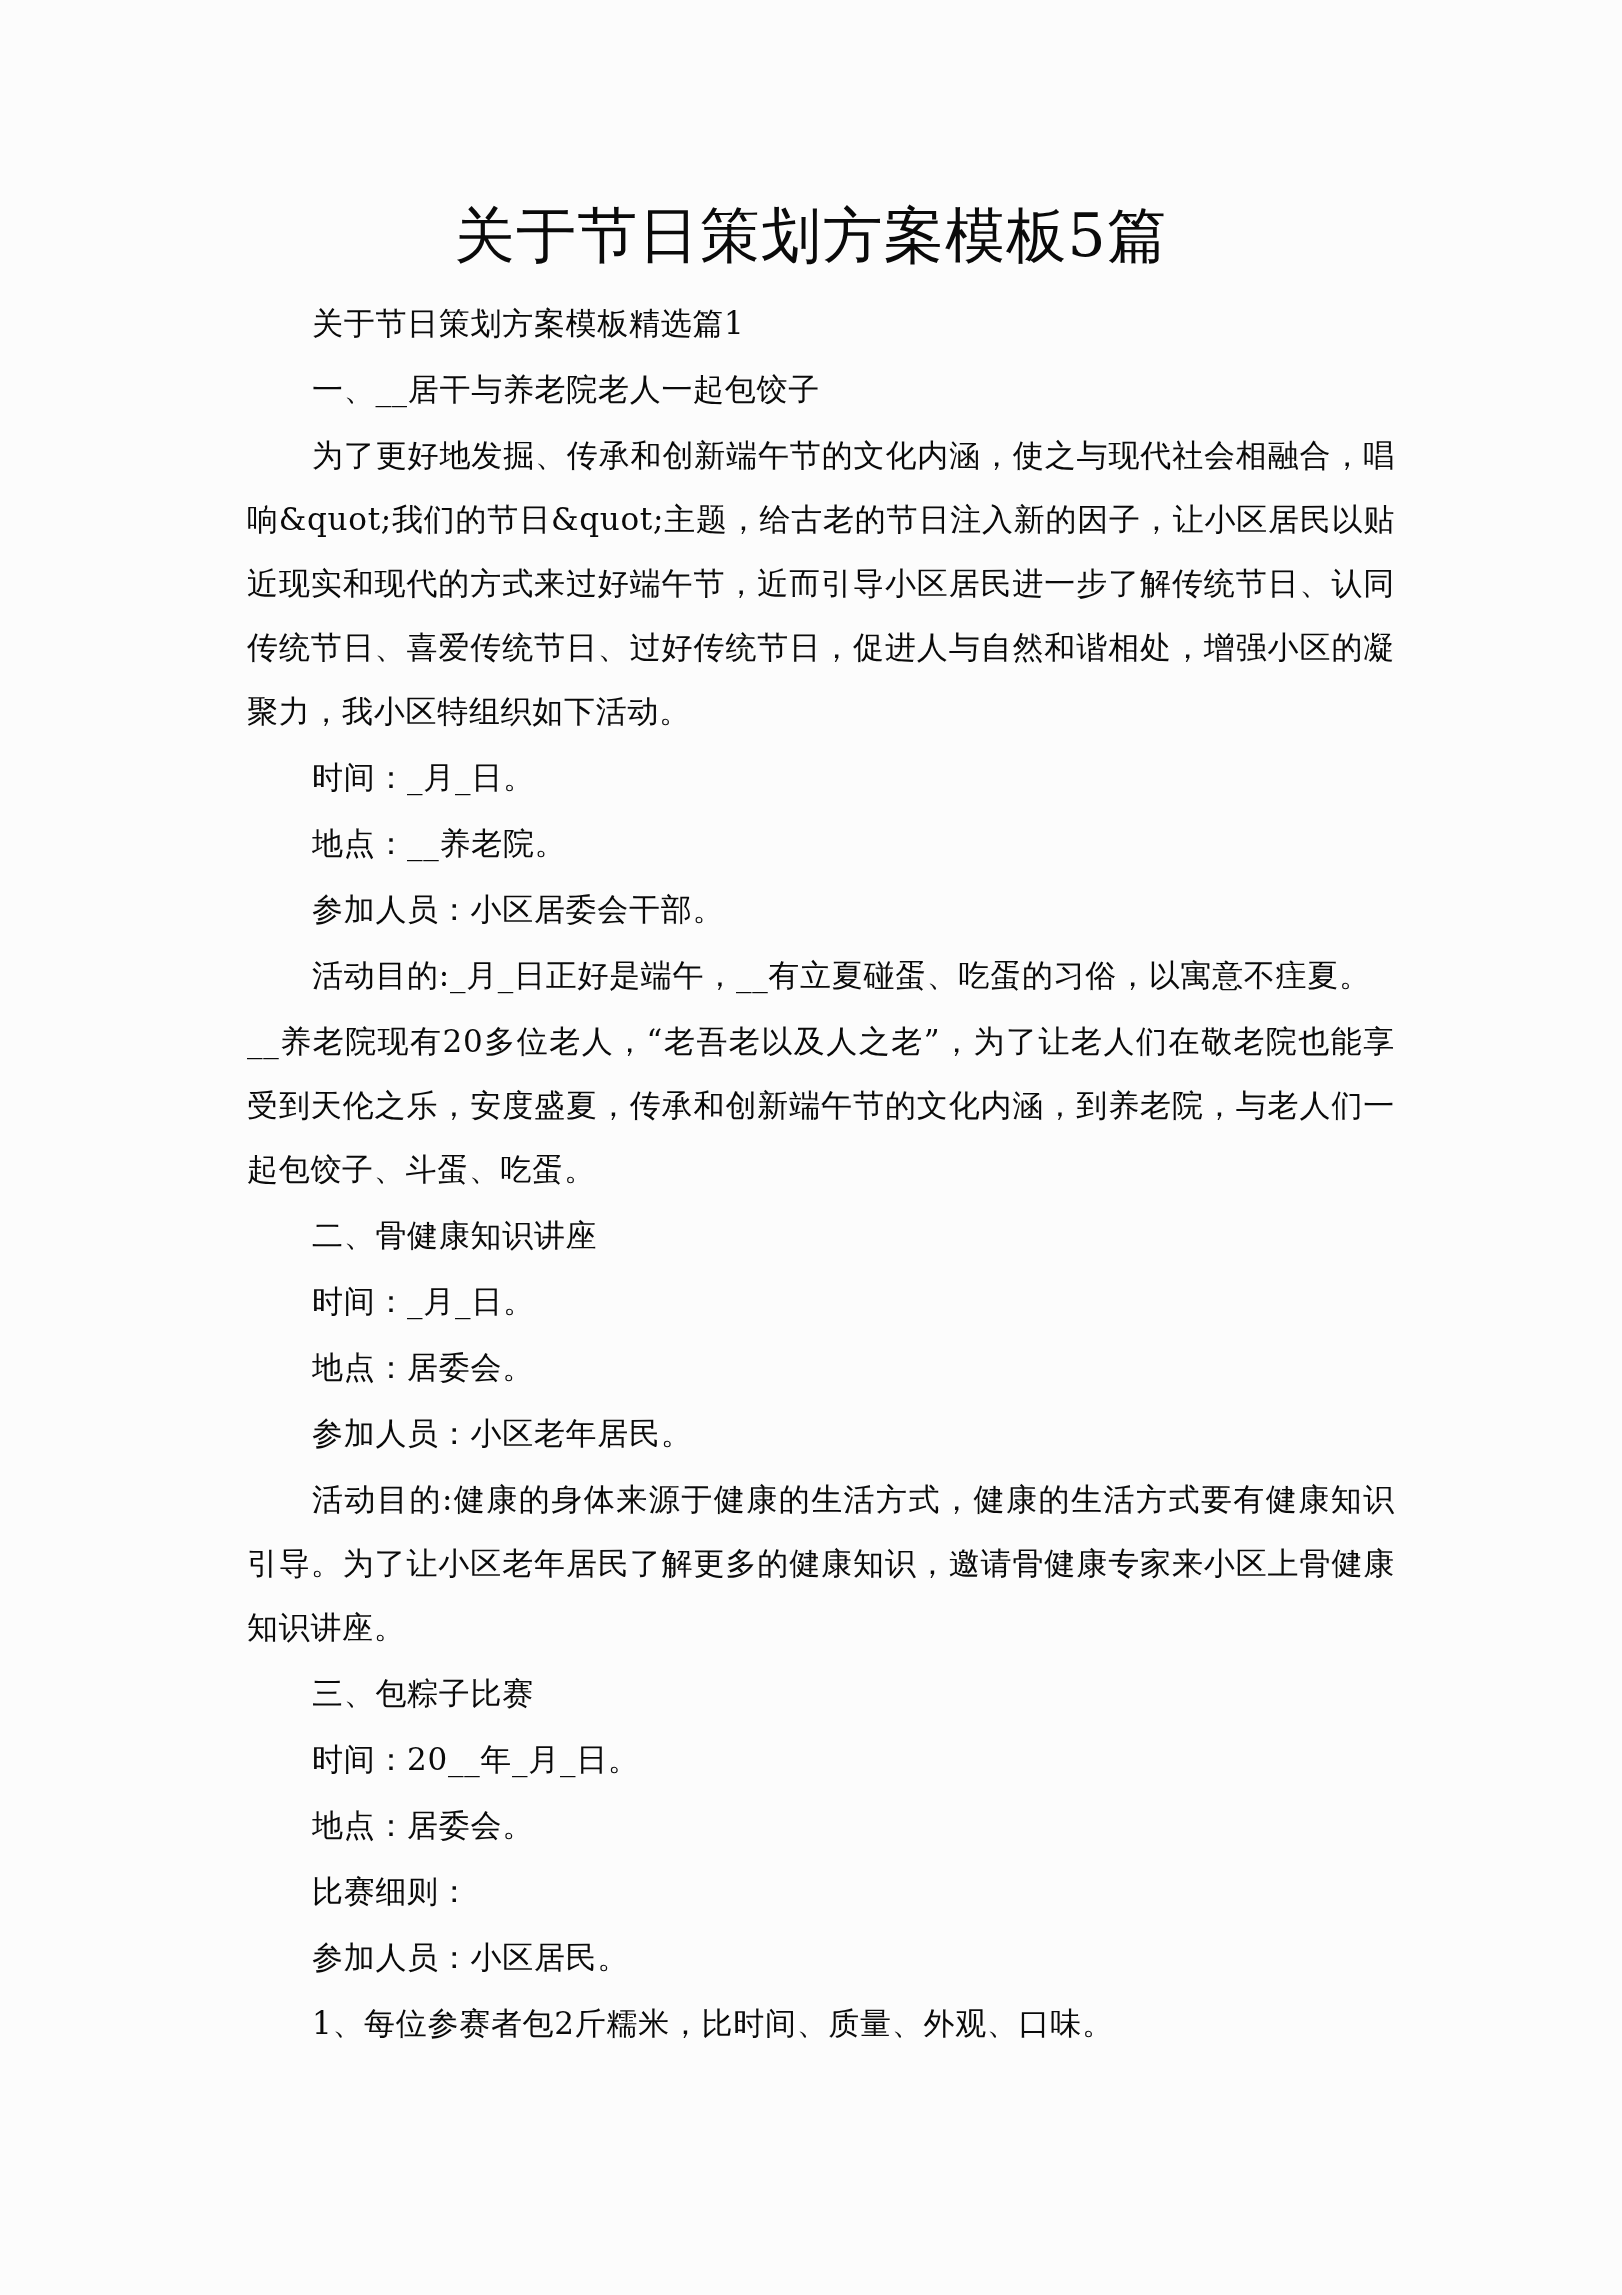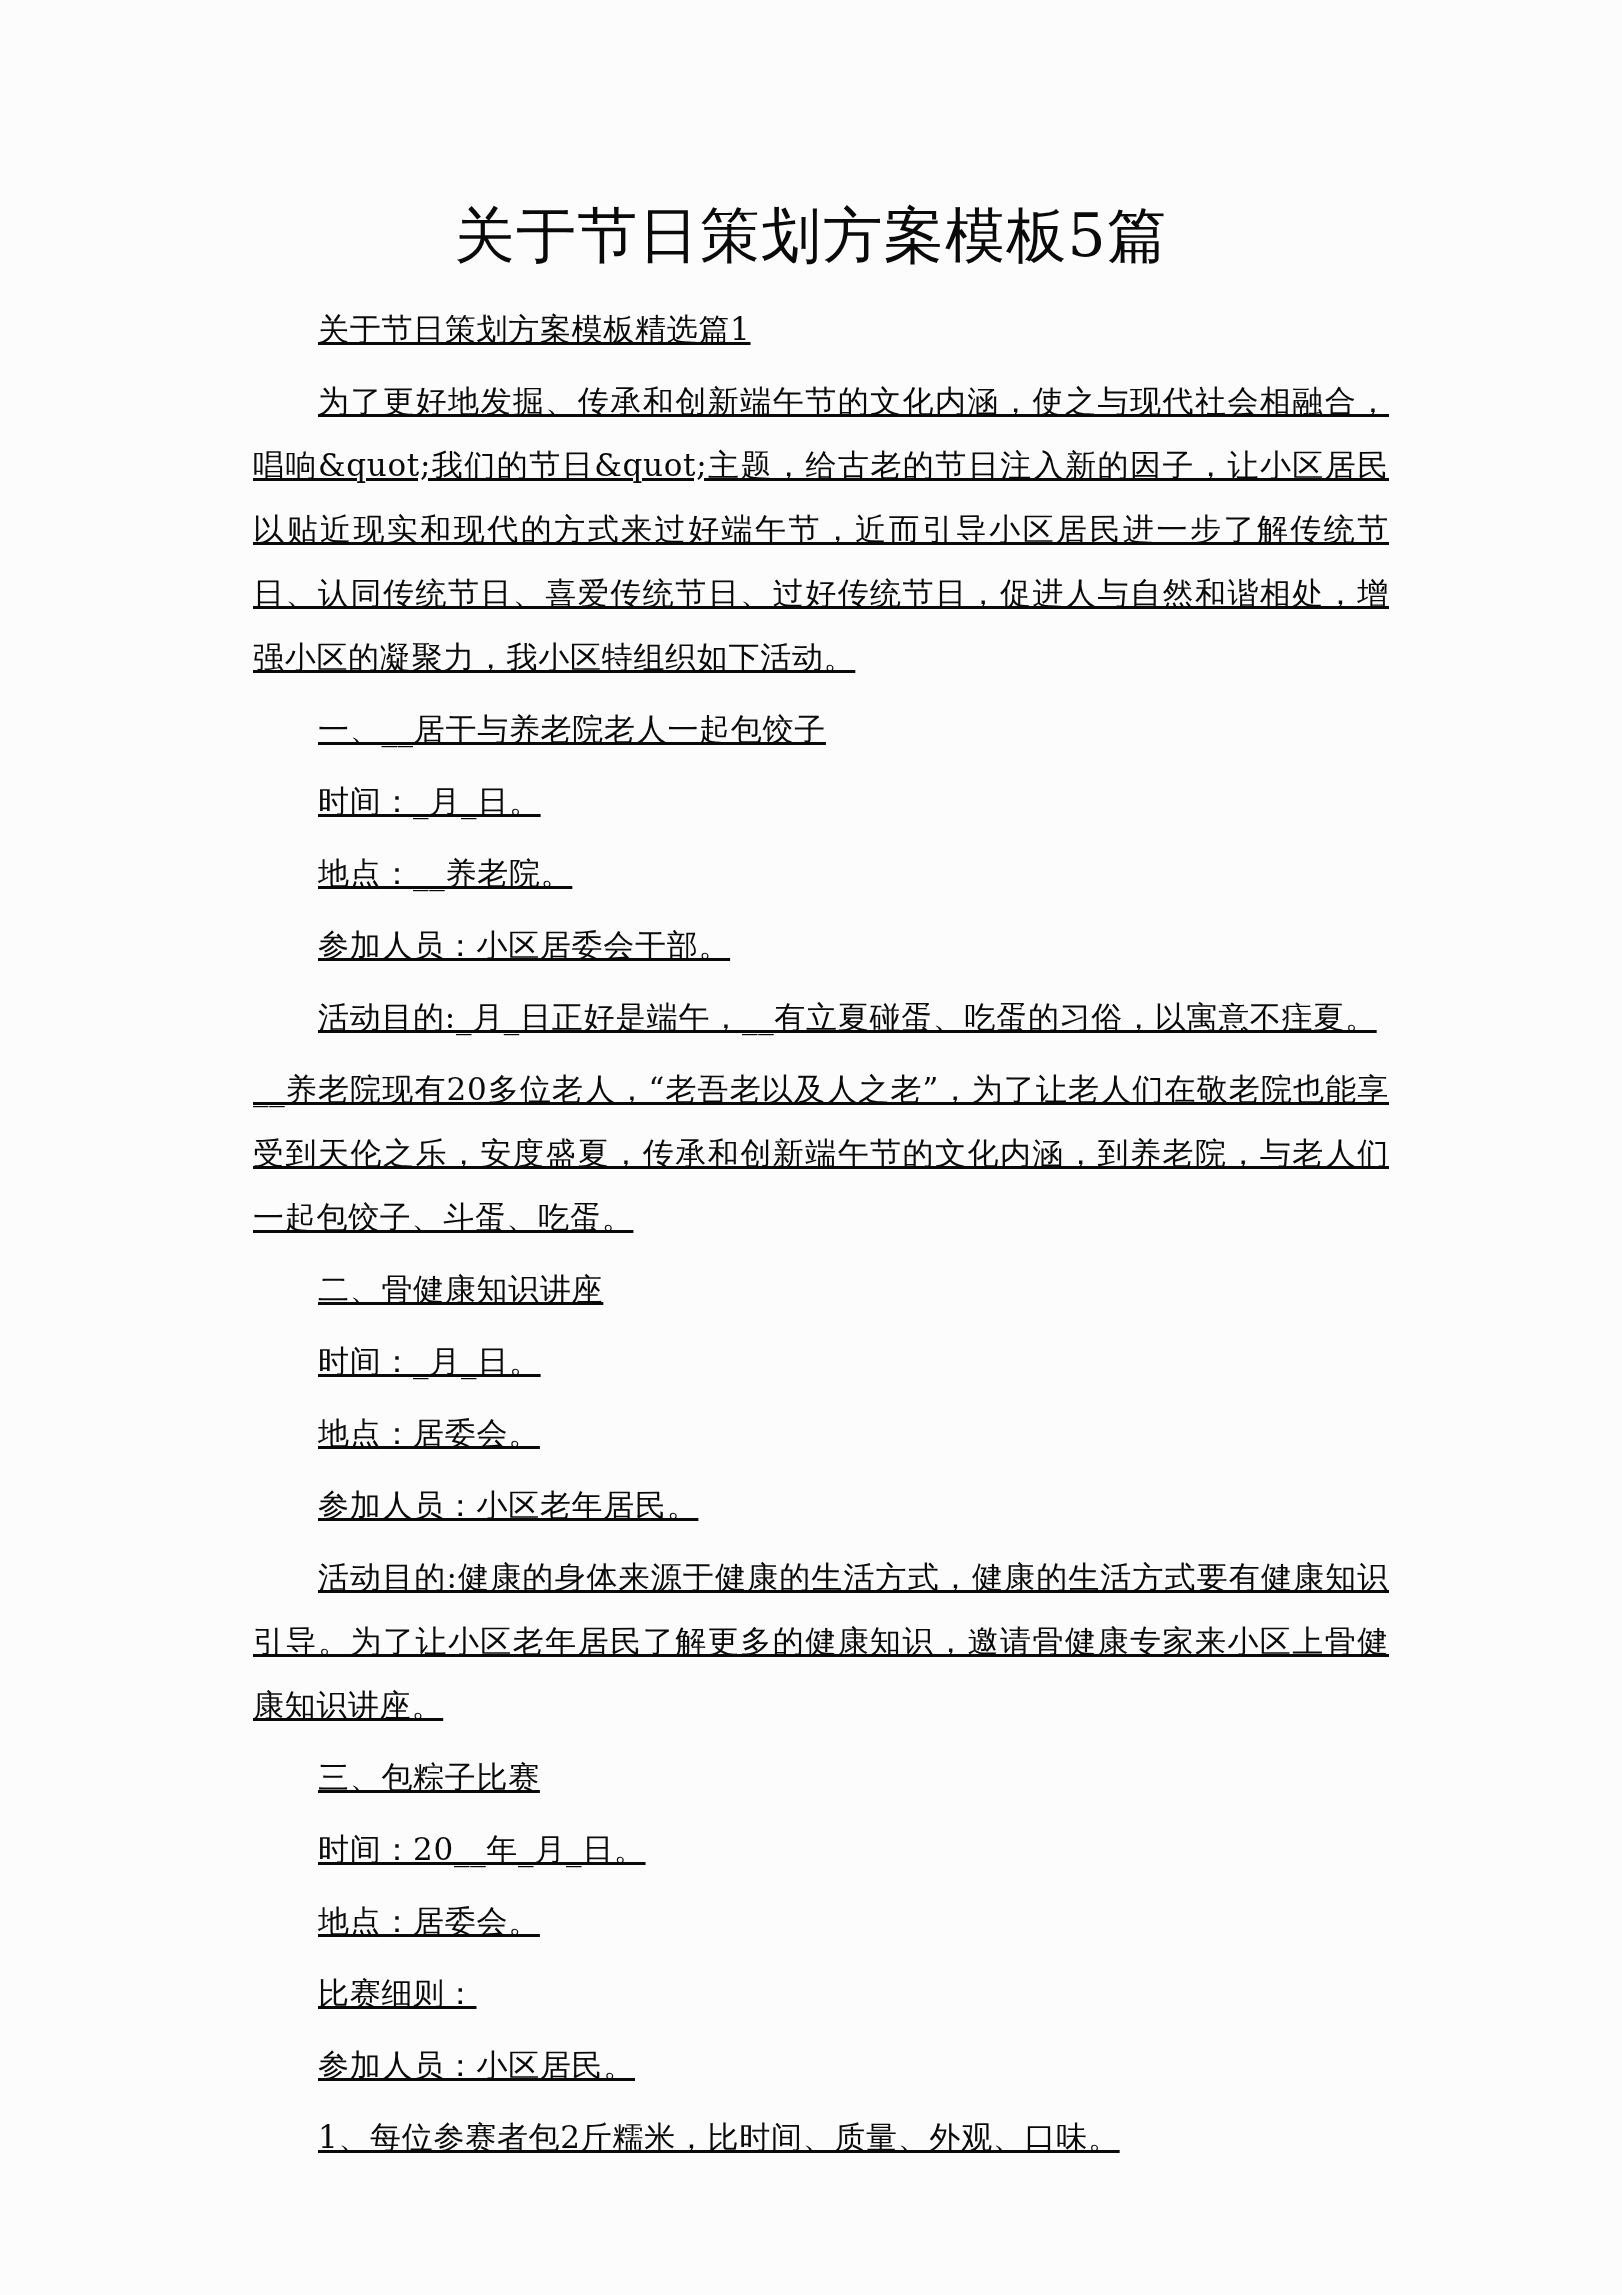--- a/index.html
+++ b/index.html
@@ -35,42 +35,41 @@
   }
   .body {
     position: absolute;
     left: 245px;
     top: 289px;
     width: 1152px;
     font-size: 31px;
     line-height: 64px;
   }
   .body p {
-    margin: 8px;
+    margin: 2px;
     text-align: justify;
     text-align-last: left;
     word-break: break-all;
     letter-spacing: 0.7px;
-    text-decoration: underline;
   }
   .body p.indent {
     text-indent: 65px;
   }
 </style>
 </head>
 <body>
 
 <div class="page">
   <h1 class="doc-title">关于节日策划方案模板5篇</h1>
 
   <div class="body">
     <p class="indent">关于节日策划方案模板精选篇1</p>
+    <p class="indent">一、__居干与养老院老人一起包饺子</p>
+
     <p class="indent">为了更好地发掘、传承和创新端午节的文化内涵，使之与现代社会相融合，唱响&amp;quot;我们的节日&amp;quot;主题，给古老的节日注入新的因子，让小区居民以贴近现实和现代的方式来过好端午节，近而引导小区居民进一步了解传统节日、认同传统节日、喜爱传统节日、过好传统节日，促进人与自然和谐相处，增强小区的凝聚力，我小区特组织如下活动。</p>
-
-    <p class="indent">一、__居干与养老院老人一起包饺子</p>
     <p class="indent">时间：_月_日。</p>
     <p class="indent">地点：__养老院。</p>
     <p class="indent">参加人员：小区居委会干部。</p>
     <p class="indent">活动目的:_月_日正好是端午，__有立夏碰蛋、吃蛋的习俗，以寓意不疰夏。</p>
     <p>__养老院现有20多位老人，“老吾老以及人之老”，为了让老人们在敬老院也能享受到天伦之乐，安度盛夏，传承和创新端午节的文化内涵，到养老院，与老人们一起包饺子、斗蛋、吃蛋。</p>
 
     <p class="indent">二、骨健康知识讲座</p>
     <p class="indent">时间：_月_日。</p>
     <p class="indent">地点：居委会。</p>
     <p class="indent">参加人员：小区老年居民。</p>

